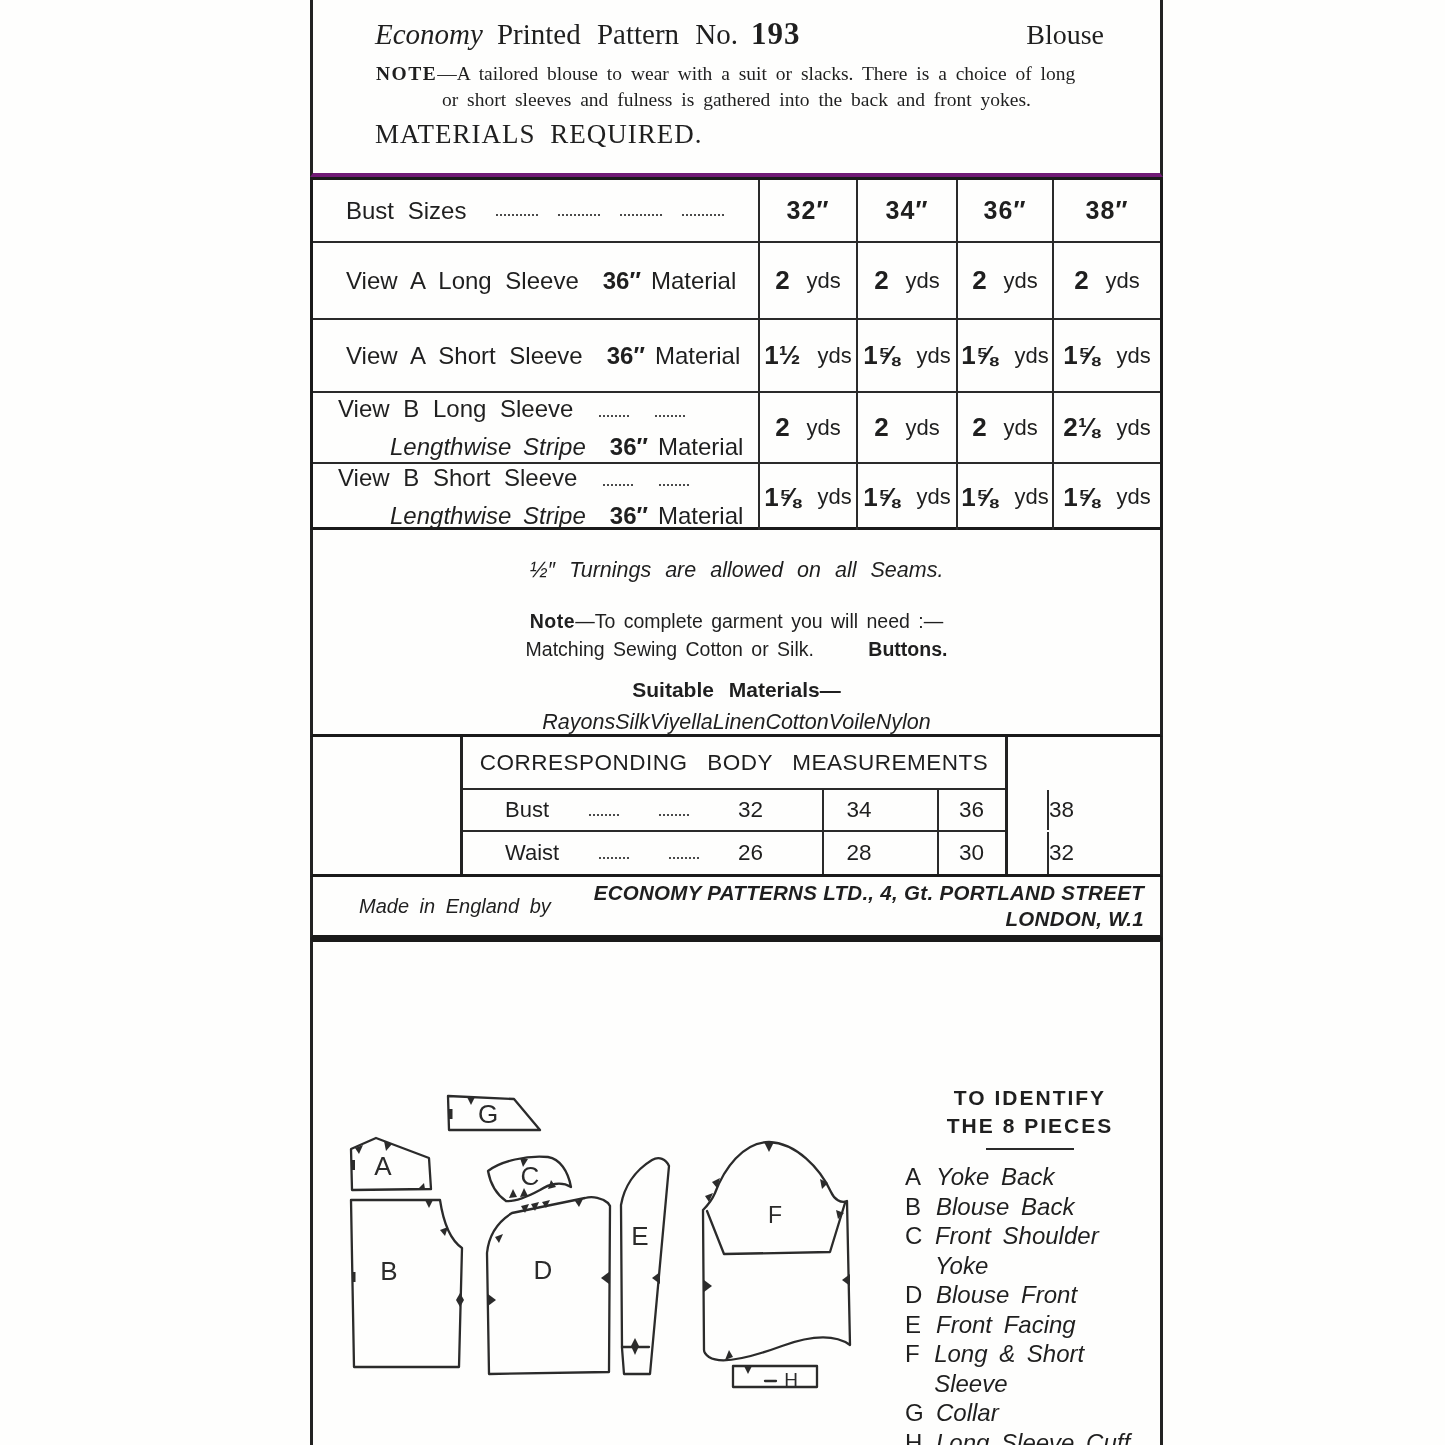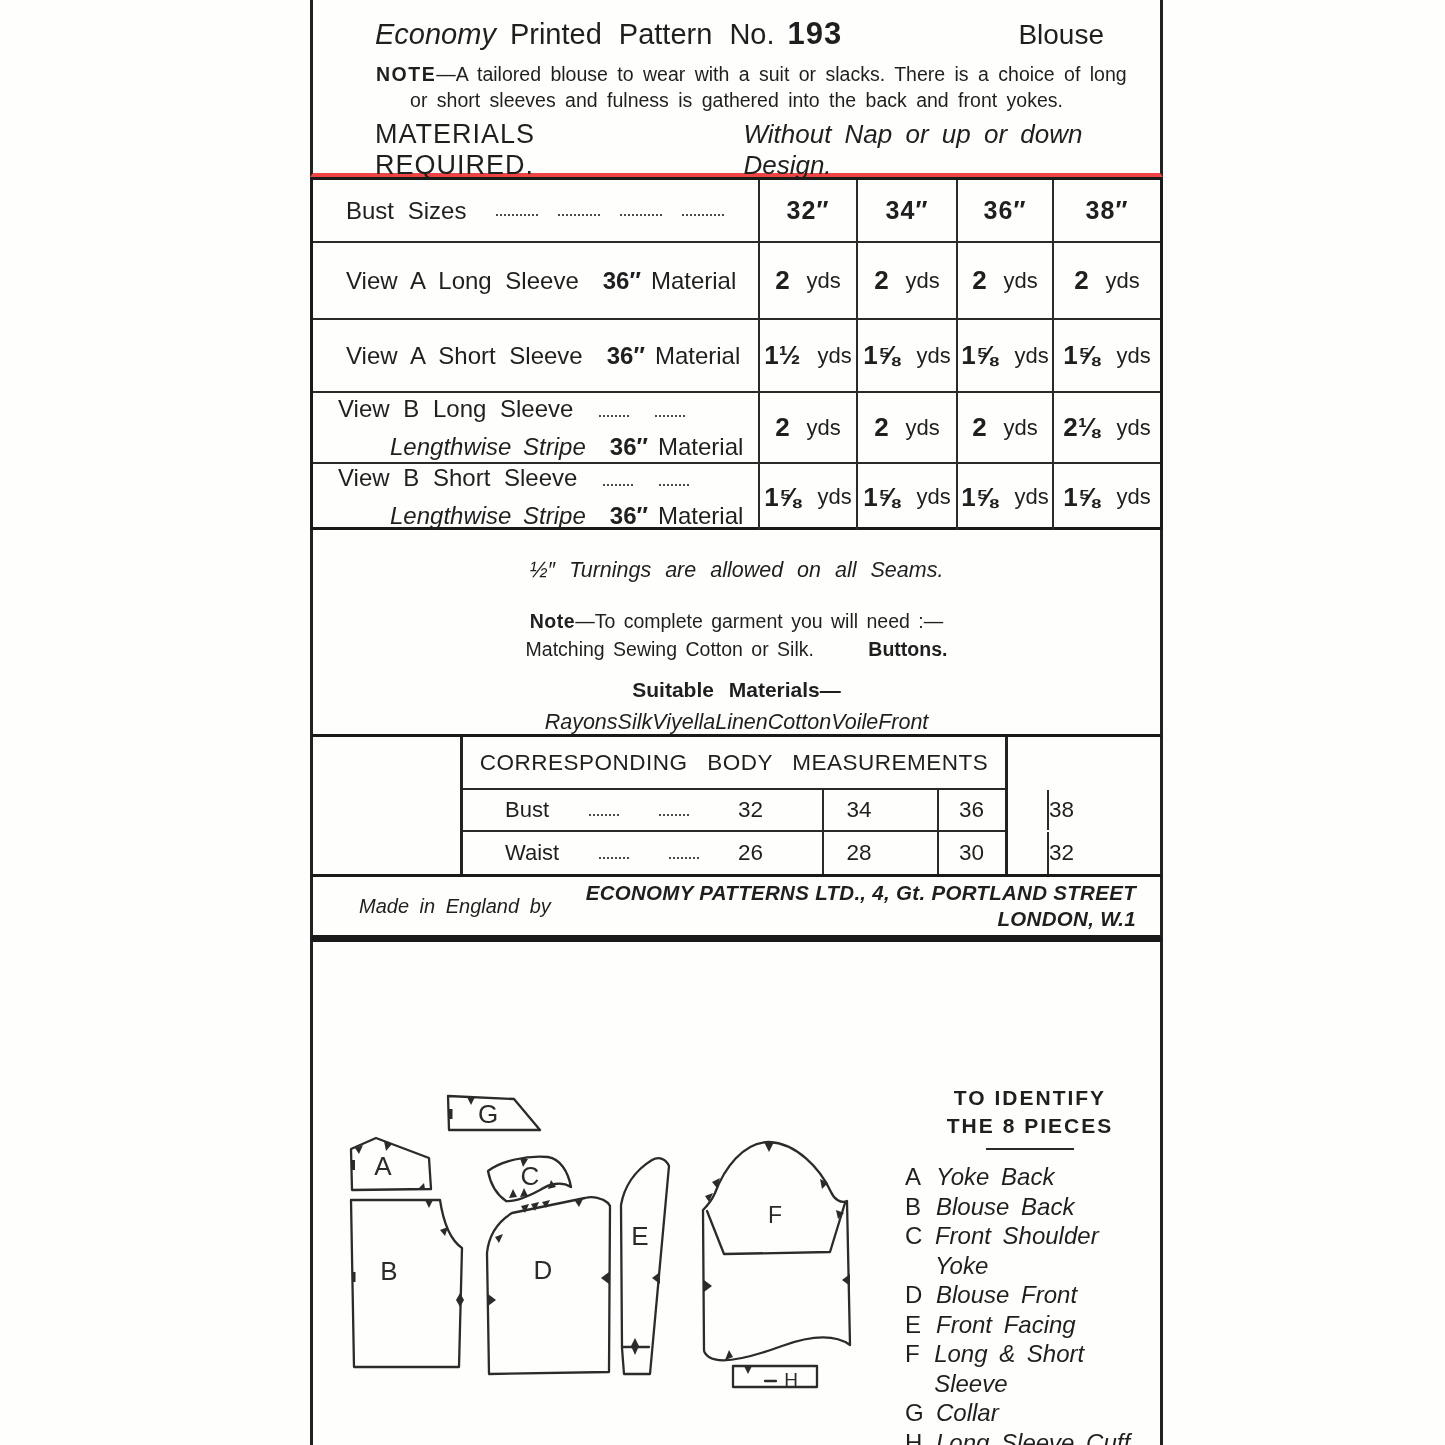--- a/index.html
+++ b/index.html
@@ -2,21 +2,21 @@
 <html><head>
 <meta charset="utf-8">
 <style>
   html,body{margin:0;padding:0;background:#ffffff;}
   .page{position:relative;width:1445px;height:1445px;background:#fefefd;
         font-family:"Liberation Sans","DejaVu Sans",sans-serif;color:#1f1f1f;overflow:hidden;}
   .page *{box-sizing:border-box;}
 
   
   .box-header{position:absolute;left:310px;top:0;width:853px;height:177px;
-              border-left:3px solid #222;border-right:3px solid #222;border-bottom:4px solid #ef4444;}
+              border-left:3px solid #222;border-right:3px solid #222;border-bottom:4px solid #701a75;font-family:Liberation Serif, serif;}
   .box-table{position:absolute;left:310px;top:177px;width:853px;height:353px;
              border:3px solid #1a1a1a;display:grid;
              grid-template-columns:445px 98px 100px 96px 1fr;
              grid-template-rows:61px 77px 73px 71px 1fr;}
   .box-notes{position:absolute;left:310px;top:530px;width:853px;height:207px;
              border-left:3px solid #222;border-right:3px solid #222;border-bottom:3px solid #1a1a1a;
              text-align:center;}
   .box-measure{position:absolute;left:310px;top:737px;width:853px;height:140px;
                border-left:3px solid #222;border-right:3px solid #222;border-bottom:3px solid #1a1a1a;}
   .box-footer{position:absolute;left:310px;top:877px;width:853px;height:62px;
@@ -74,21 +74,21 @@
           font-size:22.5px;word-spacing:13px;letter-spacing:0.5px;}
   .mrow{height:42px;display:grid;grid-template-columns:316px 72px 67px 1fr;gap:43px;}
   .mrow.mid{border-bottom:2.5px solid #2a2a2a;}
   .mlab{display:flex;align-items:center;padding-left:42px;font-size:22px;}
   .mlab .dots{margin-left:40px;}
   .mfirst{margin-left:auto;padding-right:16px;font-size:22.5px;}
   .mcell{display:flex;align-items:center;justify-content:center;border-left:2.5px solid #2a2a2a;font-size:22.5px;}
 
   
   .made{font-style:italic;font-size:20px;padding-left:46px;word-spacing:5px;}
-  .company{margin-left:auto;text-align:right;padding-right:24px;font-style:italic;font-weight:bold;
+  .company{margin-left:auto;text-align:right;padding-right:16px;font-style:italic;font-weight:bold;
            font-size:20.5px;line-height:26px;letter-spacing:0.3px;}
 
   
   .diagram{position:absolute;left:15px;top:0;}
   .diagram path,.diagram rect.t{stroke:#2b2b2b;fill:none;stroke-width:2.3;stroke-linejoin:round;stroke-linecap:round;}
   .diagram polygon{fill:#2b2b2b;stroke:none;}
   .diagram rect.tick{fill:#2b2b2b;stroke:none;}
   .plabel{font-size:26px;fill:#2b2b2b;text-anchor:middle;font-family:"Liberation Sans","DejaVu Sans",sans-serif;}
   .plabel.sm{font-size:19px;}
   .plabel.md{font-size:23px;}
@@ -110,21 +110,20 @@
       <span class="t-rest">Printed Pattern No.</span>
       <span class="t-num">193</span>
       <span class="t-garment">Blouse</span>
     </div>
     <div class="note1">
       <div class="l1"><span class="note-label">NOTE</span><span>—A tailored blouse to wear with a suit or slacks.  There is a choice of long</span></div>
       <div class="l2">or short sleeves and fulness is gathered into the back and front yokes.</div>
     </div>
     <div class="mat-row">
       <span class="mat-h">MATERIALS REQUIRED.</span>
-      <span class="mat-sub">Without Nap or up or down Design.</span>
     </div>
   </div>
 
   <div class="box-table">
 
     <div class="c lblcell">
       <span>Bust Sizes</span>
       <span class="leaders">
           <span class="dots"></span>
           <span class="dots"></span>
@@ -250,21 +249,21 @@
       <span class="buttons">Buttons.</span>
     </div>
     <div class="suit-h">Suitable Materials—</div>
     <div class="suit-list">
       <span>Rayons</span>
       <span>Silk</span>
       <span>Viyella</span>
       <span>Linen</span>
       <span>Cotton</span>
       <span>Voile</span>
-      <span>Front</span>
+      <span>Nylon</span>
     </div>
   </div>
 
   <div class="box-measure">
     <div class="mtable">
       <div class="mtitle">CORRESPONDING BODY MEASUREMENTS</div>
       <div class="mrow mid">
         <div class="mlab">
           <span>Bust</span>
           <span class="dots sm"></span>

